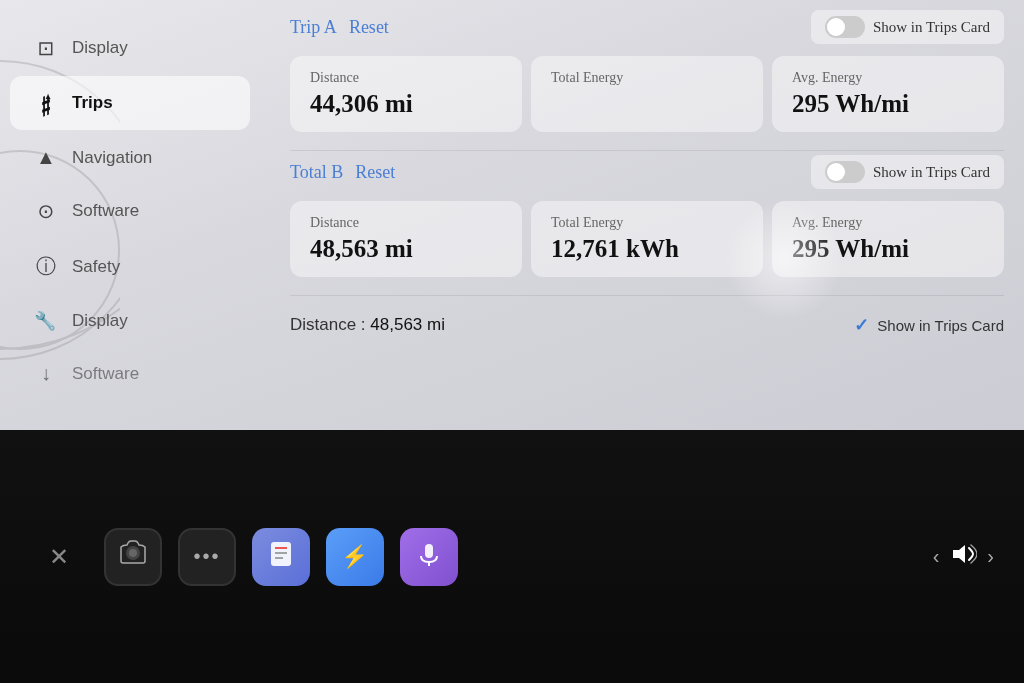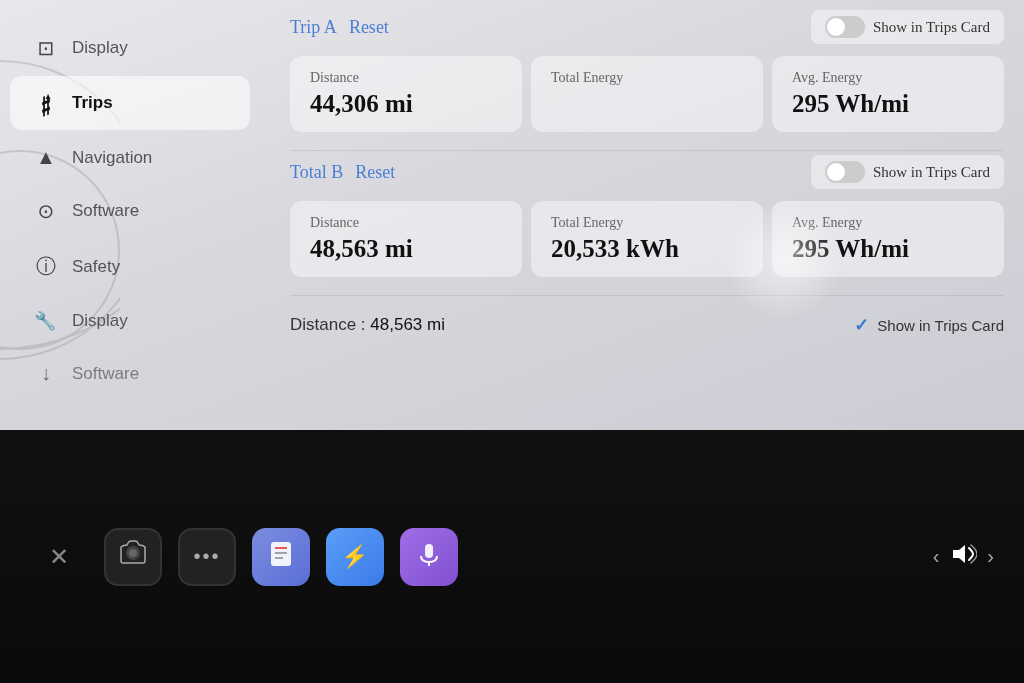--- a/index.html
+++ b/index.html
@@ -345,21 +345,21 @@
           <span>Show in Trips Card</span>
         </div>
       </div>
       <div class="trip-stats">
         <div class="stat-card">
           <div class="stat-label">Distance</div>
           <div class="stat-value">48,563 mi</div>
         </div>
         <div class="stat-card">
           <div class="stat-label">Total Energy</div>
-          <div class="stat-value">20,533 kWh</div>
+          <div class="stat-value">12,761 kWh</div>
         </div>
         <div class="stat-card">
           <div class="stat-label">Avg. Energy</div>
           <div class="stat-value">295 Wh/mi</div>
         </div>
       </div>
     </div>
 
     <div class="divider"></div>
 

